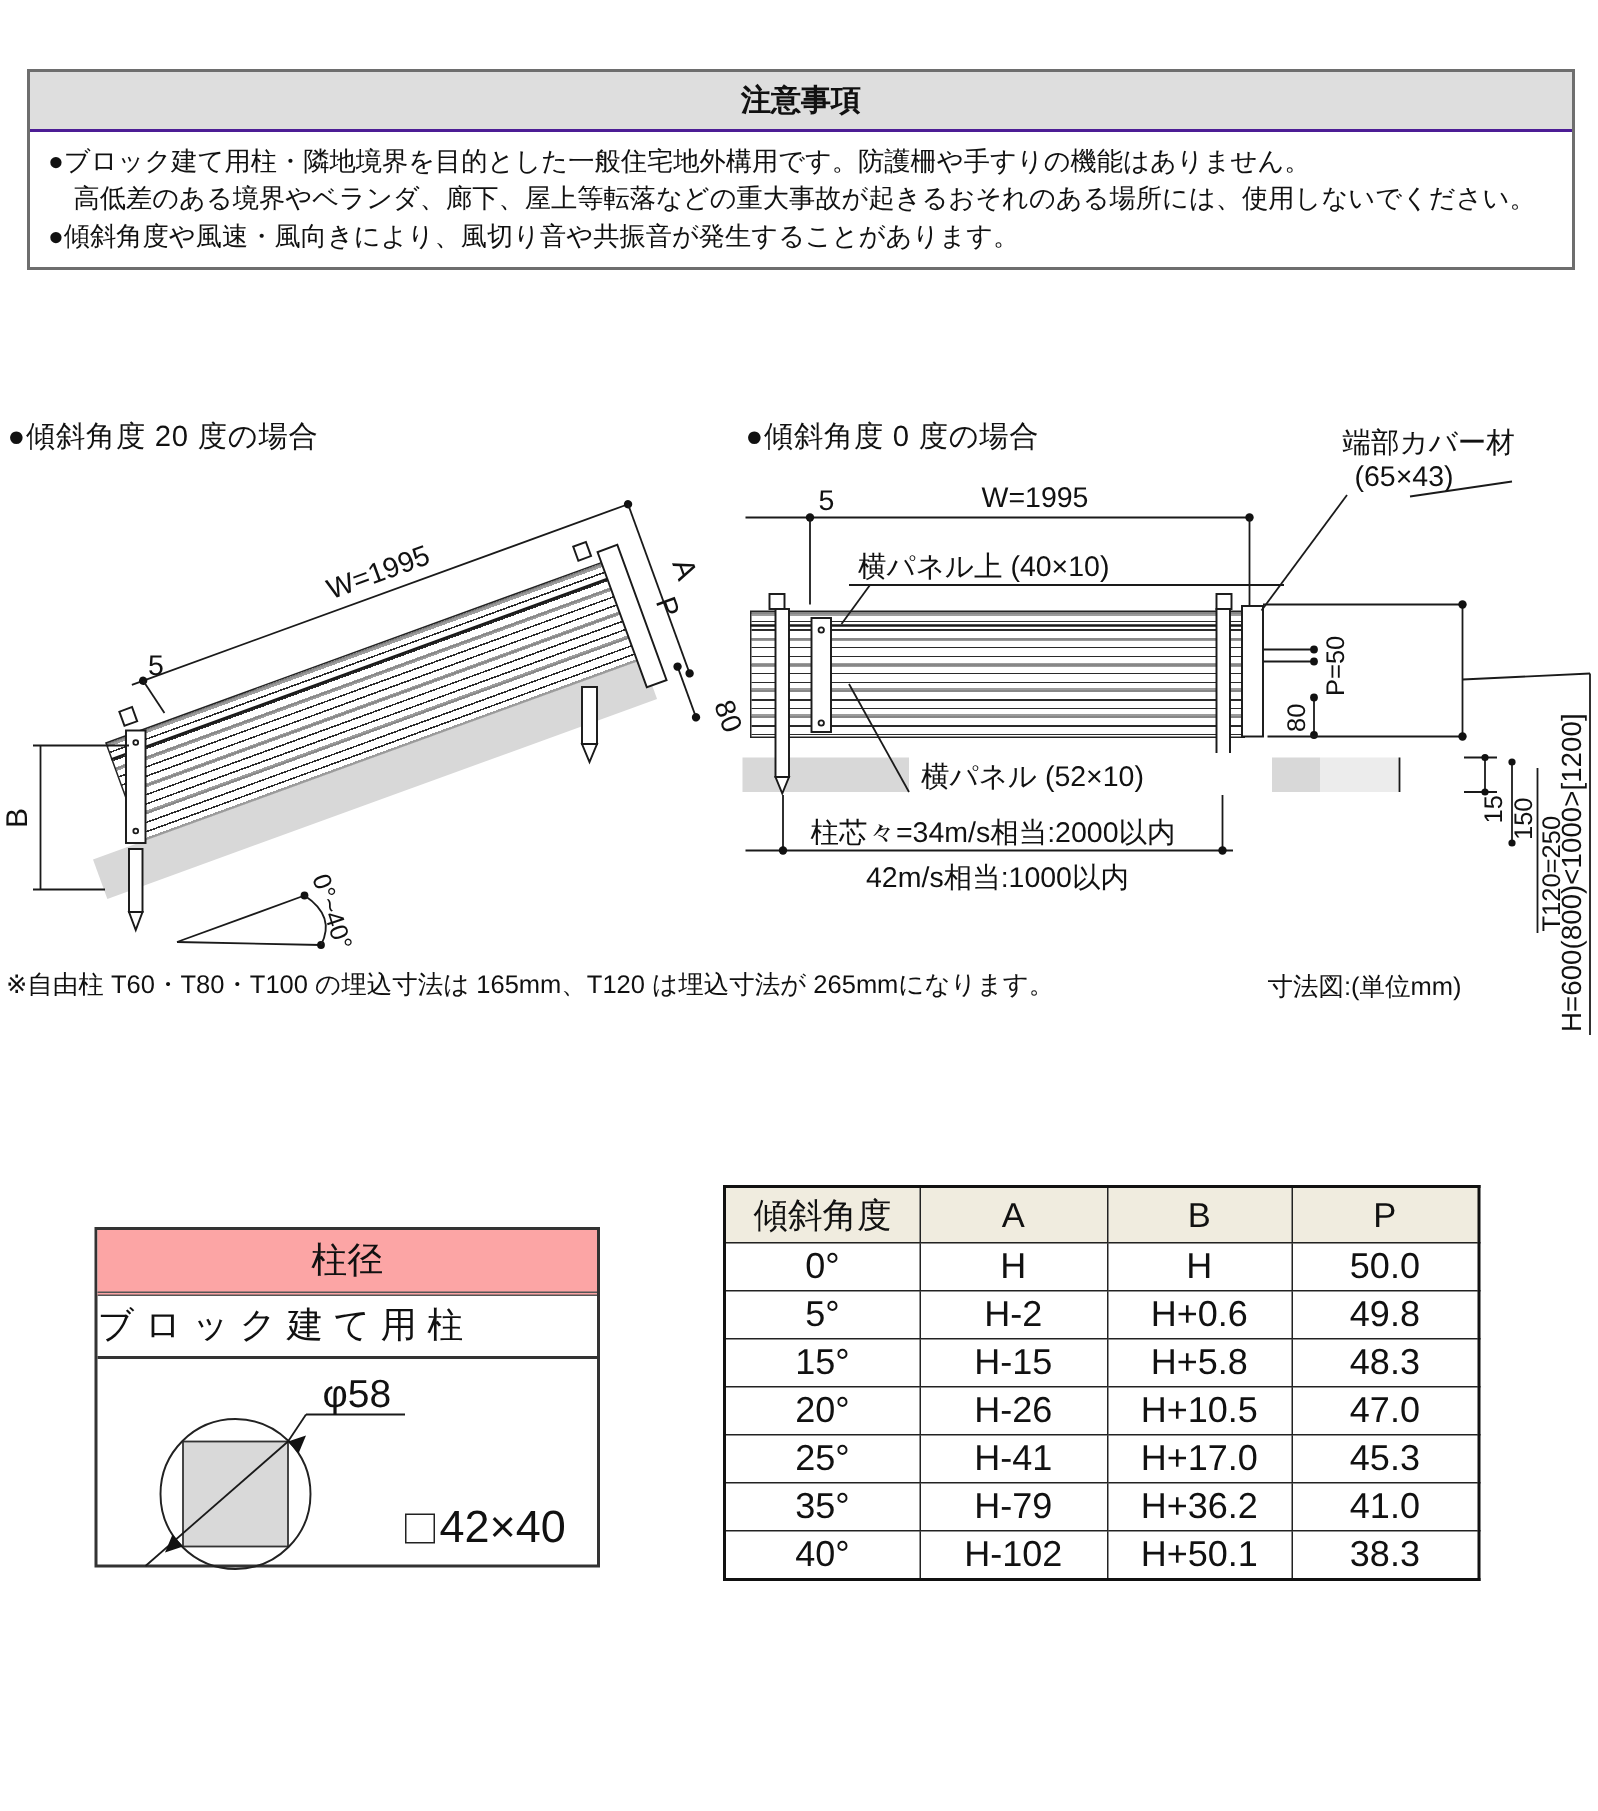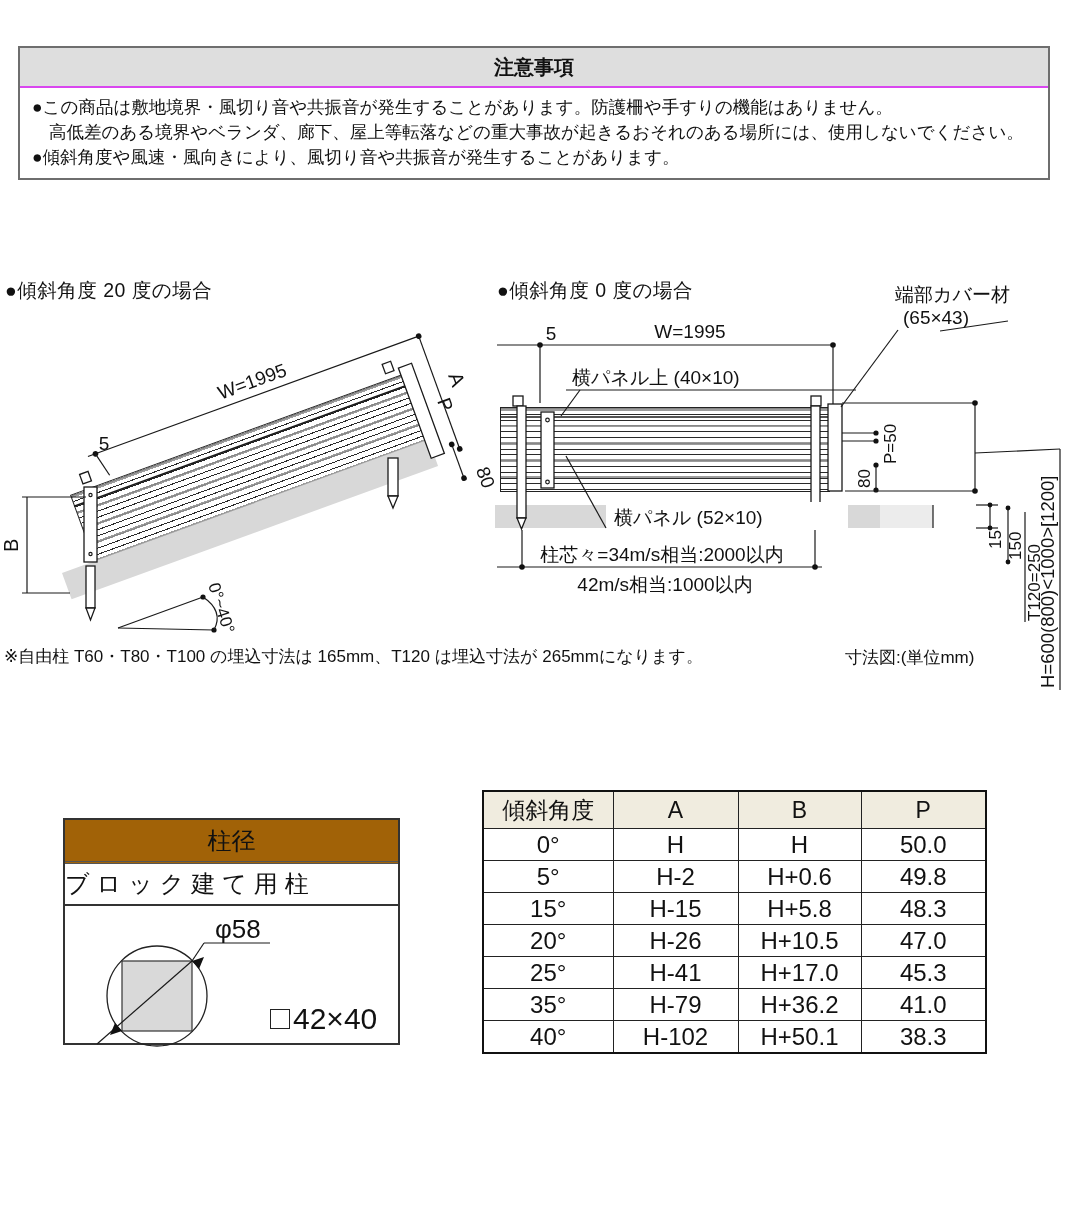--- a/index.html
+++ b/index.html
@@ -2,21 +2,21 @@
 <html><head>
 <meta charset="utf-8">
 <style>
   html,body{margin:0;padding:0;background:#fff;}
   #page{position:relative;width:1065px;height:1207px;background:#fff;overflow:hidden;
         font-family:"Liberation Sans","DejaVu Sans",sans-serif;color:#111;}
   .abs{position:absolute;}
 
   
   #notice{left:18px;top:46px;width:1028px;border:2px solid #6e6e6e;}
-  #notice .hd{background:#dedede;border-bottom:2px solid #d946ef;height:38px;line-height:38px;
+  #notice .hd{background:#dedede;border-bottom:2px solid #4c1d95;height:38px;line-height:38px;
               text-align:center;font-size:20px;font-weight:bold;}
   #notice .bd{padding:7px 10px 8px 12px;font-size:17.5px;line-height:25px;}
   #notice .indent{padding-left:17px;}
 
   .sec-title{font-size:19.5px;letter-spacing:.5px;}
 
   
   .band{position:absolute;border:1.3px solid #222;
     background-image:
       repeating-linear-gradient(to bottom, rgba(145,145,145,.9) 0 2.5px, transparent 2.5px 17px),
@@ -32,21 +32,21 @@
   .thick{stroke:#1a1a1a;stroke-width:1.6;fill:none;}
   .part{fill:#fff;stroke:#1a1a1a;stroke-width:1.3;}
   .dot{fill:#111;}
 
   
   #footnote{left:4px;top:645px;font-size:17px;}
   #unitnote{left:845px;top:646px;font-size:17px;}
 
   
   #postbox{left:63px;top:818px;width:337px;height:227px;border:2px solid #333;box-sizing:border-box;}
-  #postbox .hd{background:#a16207;border-bottom:3px double #555;height:41px;line-height:41px;
+  #postbox .hd{background:#fca5a5;border-bottom:3px double #555;height:41px;line-height:41px;
                text-align:center;font-size:24px;}
   #postbox .sub{border-bottom:2px solid #333;height:40px;line-height:40px;
                 font-size:24px;letter-spacing:7px;}
   #postbox .body{position:relative;height:141px;}
   #sq-label{position:absolute;left:205px;top:96px;font-size:30px;display:flex;align-items:center;}
   #sq-label .sq{display:inline-block;width:18px;height:18px;border:1.5px solid #222;margin-right:3px;}
 
   
   #angletable{left:482px;top:790px;border-collapse:collapse;table-layout:fixed;}
   #angletable th,#angletable td{border:1.6px solid #222;text-align:center;padding:0;}
@@ -55,21 +55,21 @@
   #angletable{border:2px solid #111;}
 </style>
 </head>
 <body>
 
 <div id="page">
 
   <div class="abs" id="notice">
     <div class="hd">注意事項</div>
     <div class="bd">
-      <div>●この商品は敷地境界・風切り音や共振音が発生することがあります。防護柵や手すりの機能はありません。</div>
+      <div>●ブロック建て用柱・隣地境界を目的とした一般住宅地外構用です。防護柵や手すりの機能はありません。</div>
       <div class="indent">高低差のある境界やベランダ、廊下、屋上等転落などの重大事故が起きるおそれのある場所には、使用しないでください。</div>
       <div>●傾斜角度や風速・風向きにより、風切り音や共振音が発生することがあります。</div>
     </div>
   </div>
 
   <div class="abs sec-title" style="left:5px;top:277px;">●傾斜角度 20 度の場合</div>
   <div class="abs sec-title" style="left:497px;top:277px;">●傾斜角度 0 度の場合</div>
 
   <div class="band abs" id="band-left"></div>
   <div class="abs" id="ground-left"></div>

